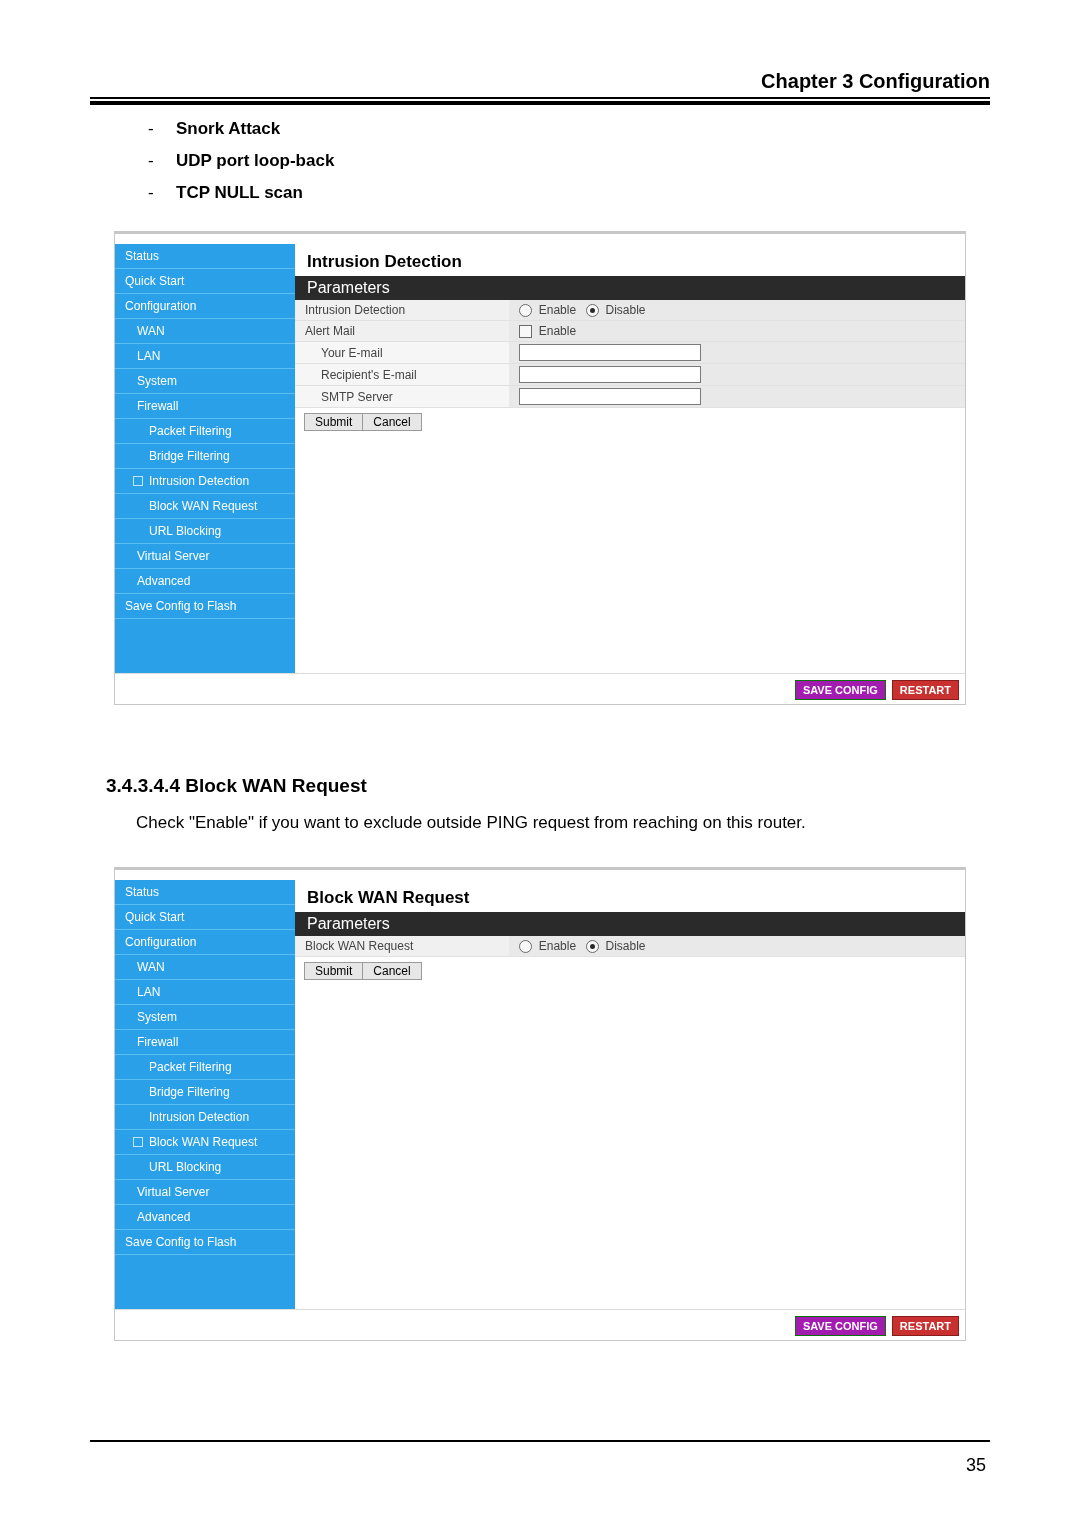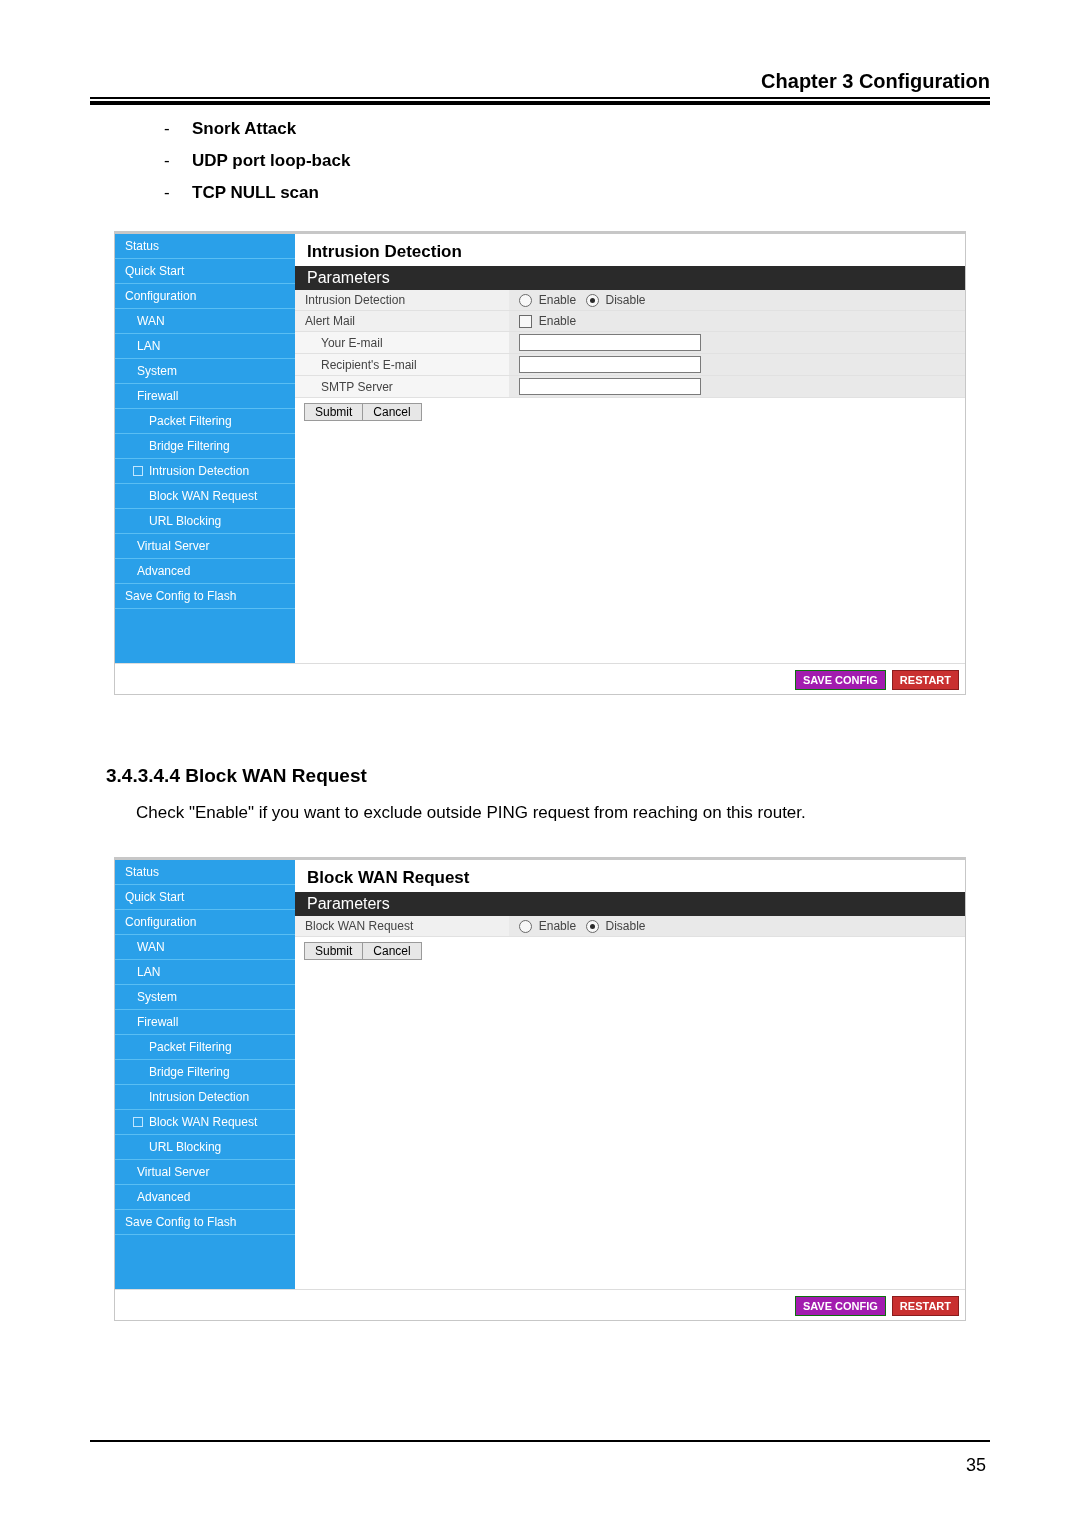--- a/index.html
+++ b/index.html
@@ -29,21 +29,21 @@
     margin: 2px 0 14px 0;
   }
   ul.bullets {
     list-style: none;
     padding: 0;
     margin: 0 0 28px 50px;
   }
   ul.bullets li {
     font-weight: bold;
     font-size: 17px;
-    margin: 12px 16px;
+    margin: 12px 0;
   }
   ul.bullets li .dash {
     display: inline-block;
     width: 28px;
     font-weight: normal;
     text-align: left;
     margin-left: 8px;
   }
 
   
@@ -51,20 +51,21 @@
     border: 1px solid #c7c7c7;
     border-top-width: 3px;
     margin: 0 0 30px 24px;
     width: 850px;
     overflow: hidden;
     font-size: 0; 
   }
   .router-body {
     display: flex;
     flex-direction: column;
+    margin-top: 10px;
   }
   .router-main {
     display: flex;
     flex-direction: row;
     font-size: 12px;
   }
   .sidebar {
     width: 180px;
     flex: 0 0 180px;
     background: #2aa0e9;

